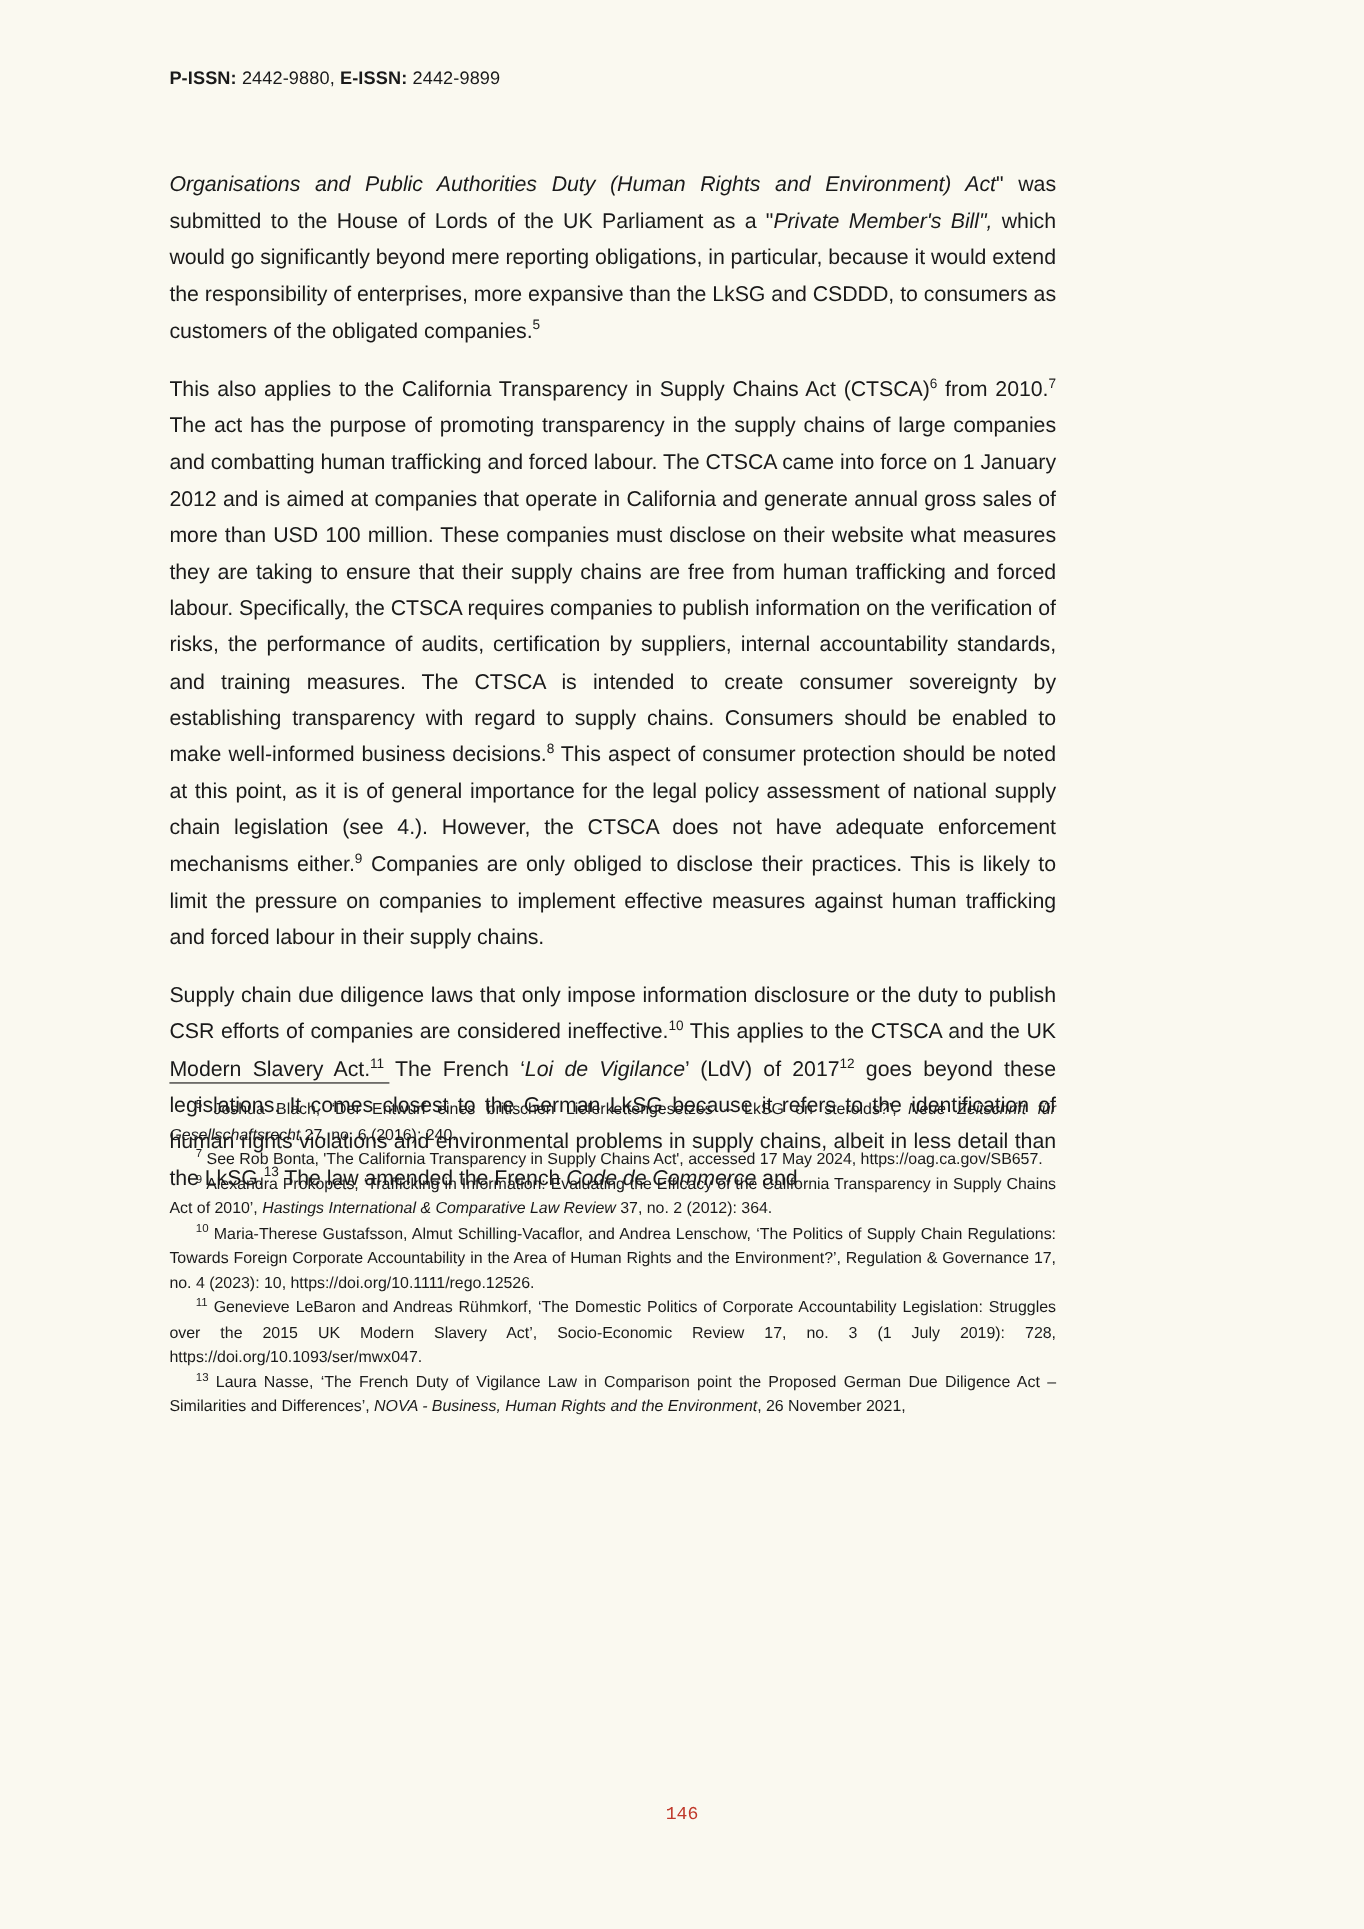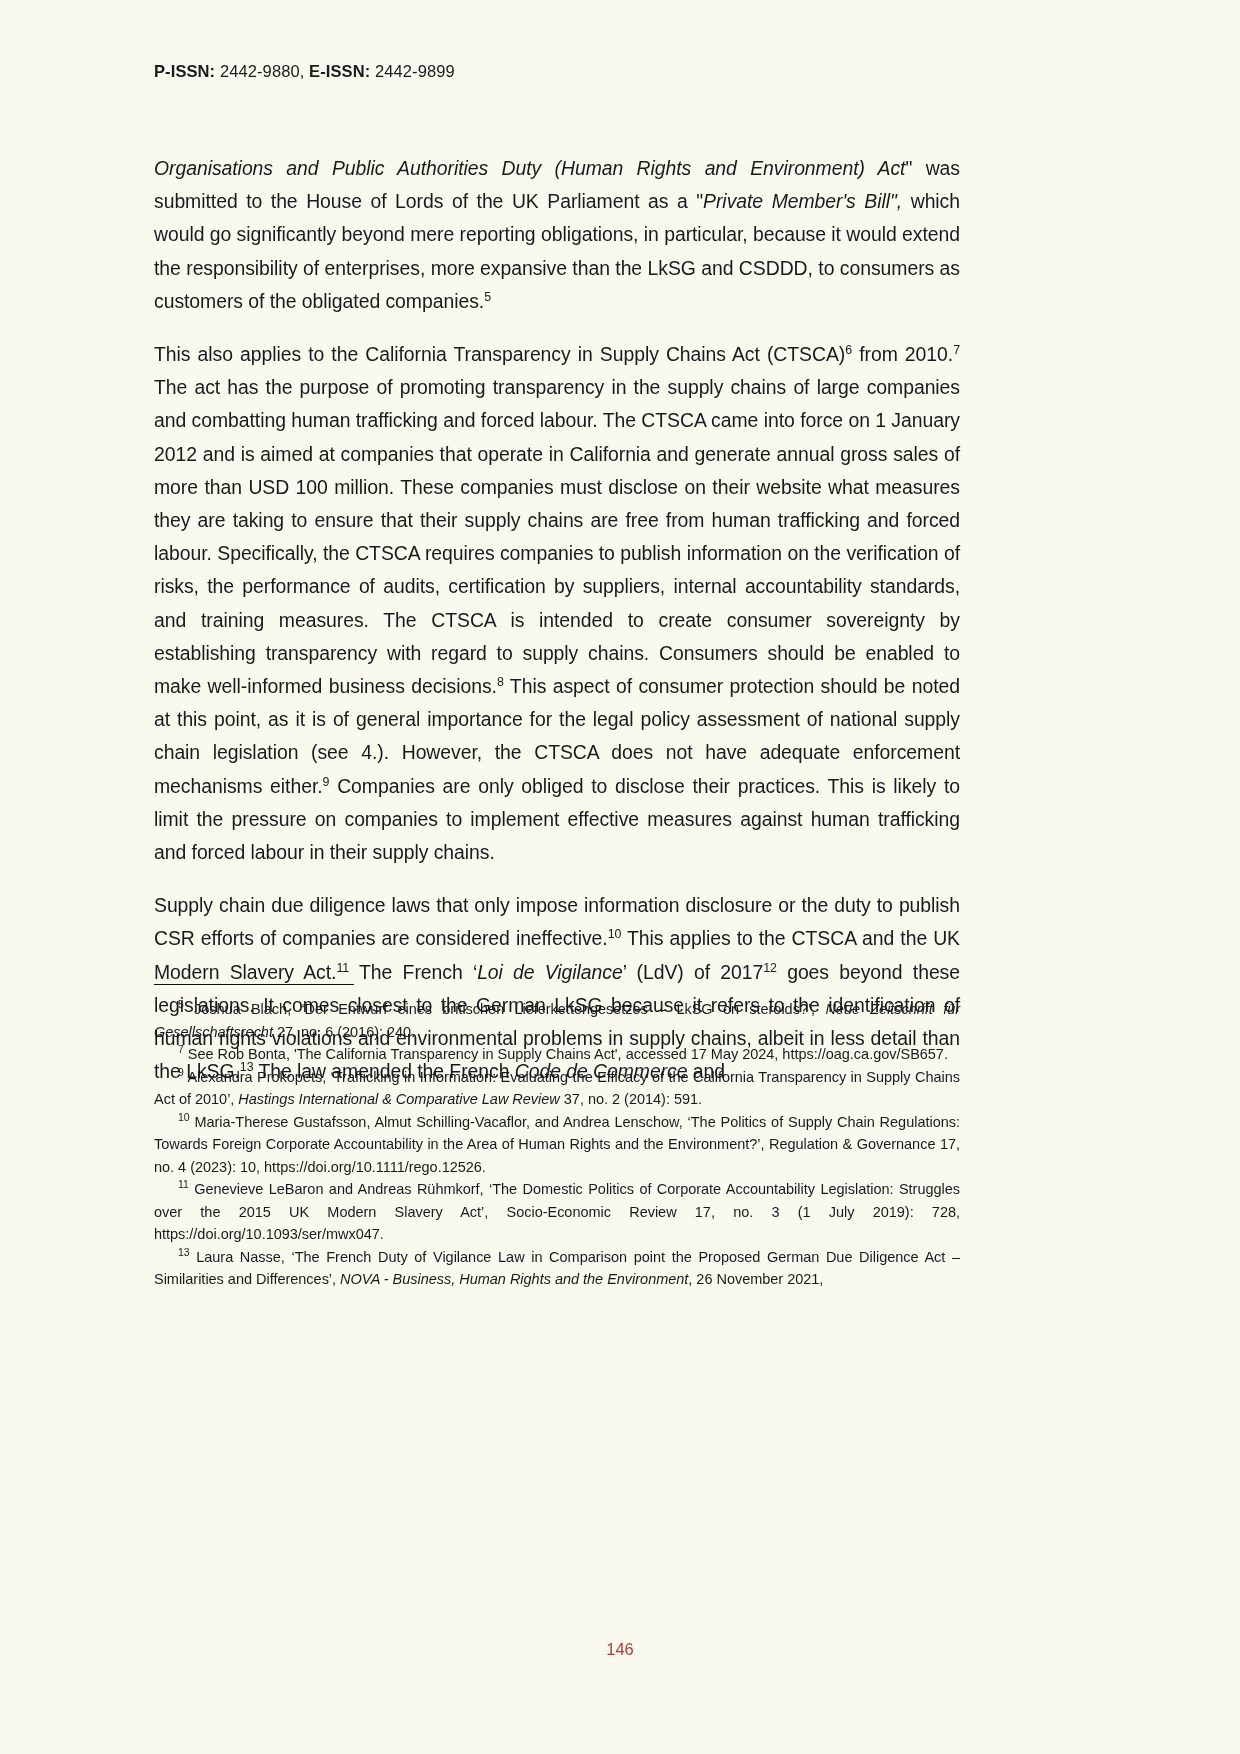--- a/index.html
+++ b/index.html
@@ -83,20 +83,21 @@
     font-size: 0.72em;
   }
   .page-number {
     position: absolute;
     top: 1640px;
     left: 0;
     width: 1240px;
     text-align: center;
     font-size: 16.5px;
     color: #c0392b;
+    font-family: Liberation Mono, monospace;
   }
 </style>
 </head>
 <body>
 
 <div class="page">
 
   <div class="running-head">
     <span class="lbl">P-ISSN:</span><span> 2442-9880, </span><span class="lbl">E-ISSN:</span><span> 2442-9899</span>
   </div>
@@ -114,21 +115,21 @@
   <div class="fn-rule"></div>
 
   <div class="footnotes">
 
     <p class="fn"><sup>5</sup><span> Joshua Blach, ‘Der Entwurf eines britischen Lieferkettengesetzes – LkSG on steroids?’, </span><i>Neue Zeitschrift für Gesellschaftsrecht</i><span> 27, no. 6 (2016): 240.</span></p>
 
 
     <p class="fn"><sup>7</sup><span> See Rob Bonta, 'The California Transparency in Supply Chains Act', accessed 17 May 2024, https://oag.ca.gov/SB657.</span><i></i><span></span></p>
 
 
-    <p class="fn"><sup>9</sup><span> Alexandra Prokopets, ‘Trafficking in Information: Evaluating the Efficacy of the California Transparency in Supply Chains Act of 2010’, </span><i>Hastings International &amp; Comparative Law Review</i><span> 37, no. 2 (2014): 591.</span></p>
+    <p class="fn"><sup>9</sup><span> Alexandra Prokopets, ‘Trafficking in Information: Evaluating the Efficacy of the California Transparency in Supply Chains Act of 2010’, </span><i>Hastings International &amp; Comparative Law Review</i><span> 37, no. 2 (2012): 364.</span></p>
 
     <p class="fn"><sup>10</sup><span> Maria-Therese Gustafsson, Almut Schilling-Vacaflor, and Andrea Lenschow, ‘The Politics of Supply Chain Regulations: Towards Foreign Corporate Accountability in the Area of Human Rights and the Environment?’, Regulation &amp; Governance 17, no. 4 (2023): 10, https://doi.org/10.1111/rego.12526.</span><i></i><span></span></p>
 
     <p class="fn"><sup>11</sup><span> Genevieve LeBaron and Andreas Rühmkorf, ‘The Domestic Politics of Corporate Accountability Legislation: Struggles over the 2015 UK Modern Slavery Act’, Socio-Economic Review 17, no. 3 (1 July 2019): 728, https://doi.org/10.1093/ser/mwx047.</span><i></i><span></span></p>
 
 
     <p class="fn"><sup>13</sup><span> Laura Nasse, ‘The French Duty of Vigilance Law in Comparison point the Proposed German Due Diligence Act – Similarities and Differences’, </span><i>NOVA - Business, Human Rights and the Environment</i><span>, 26 November 2021,</span></p>
 
   </div>
 

